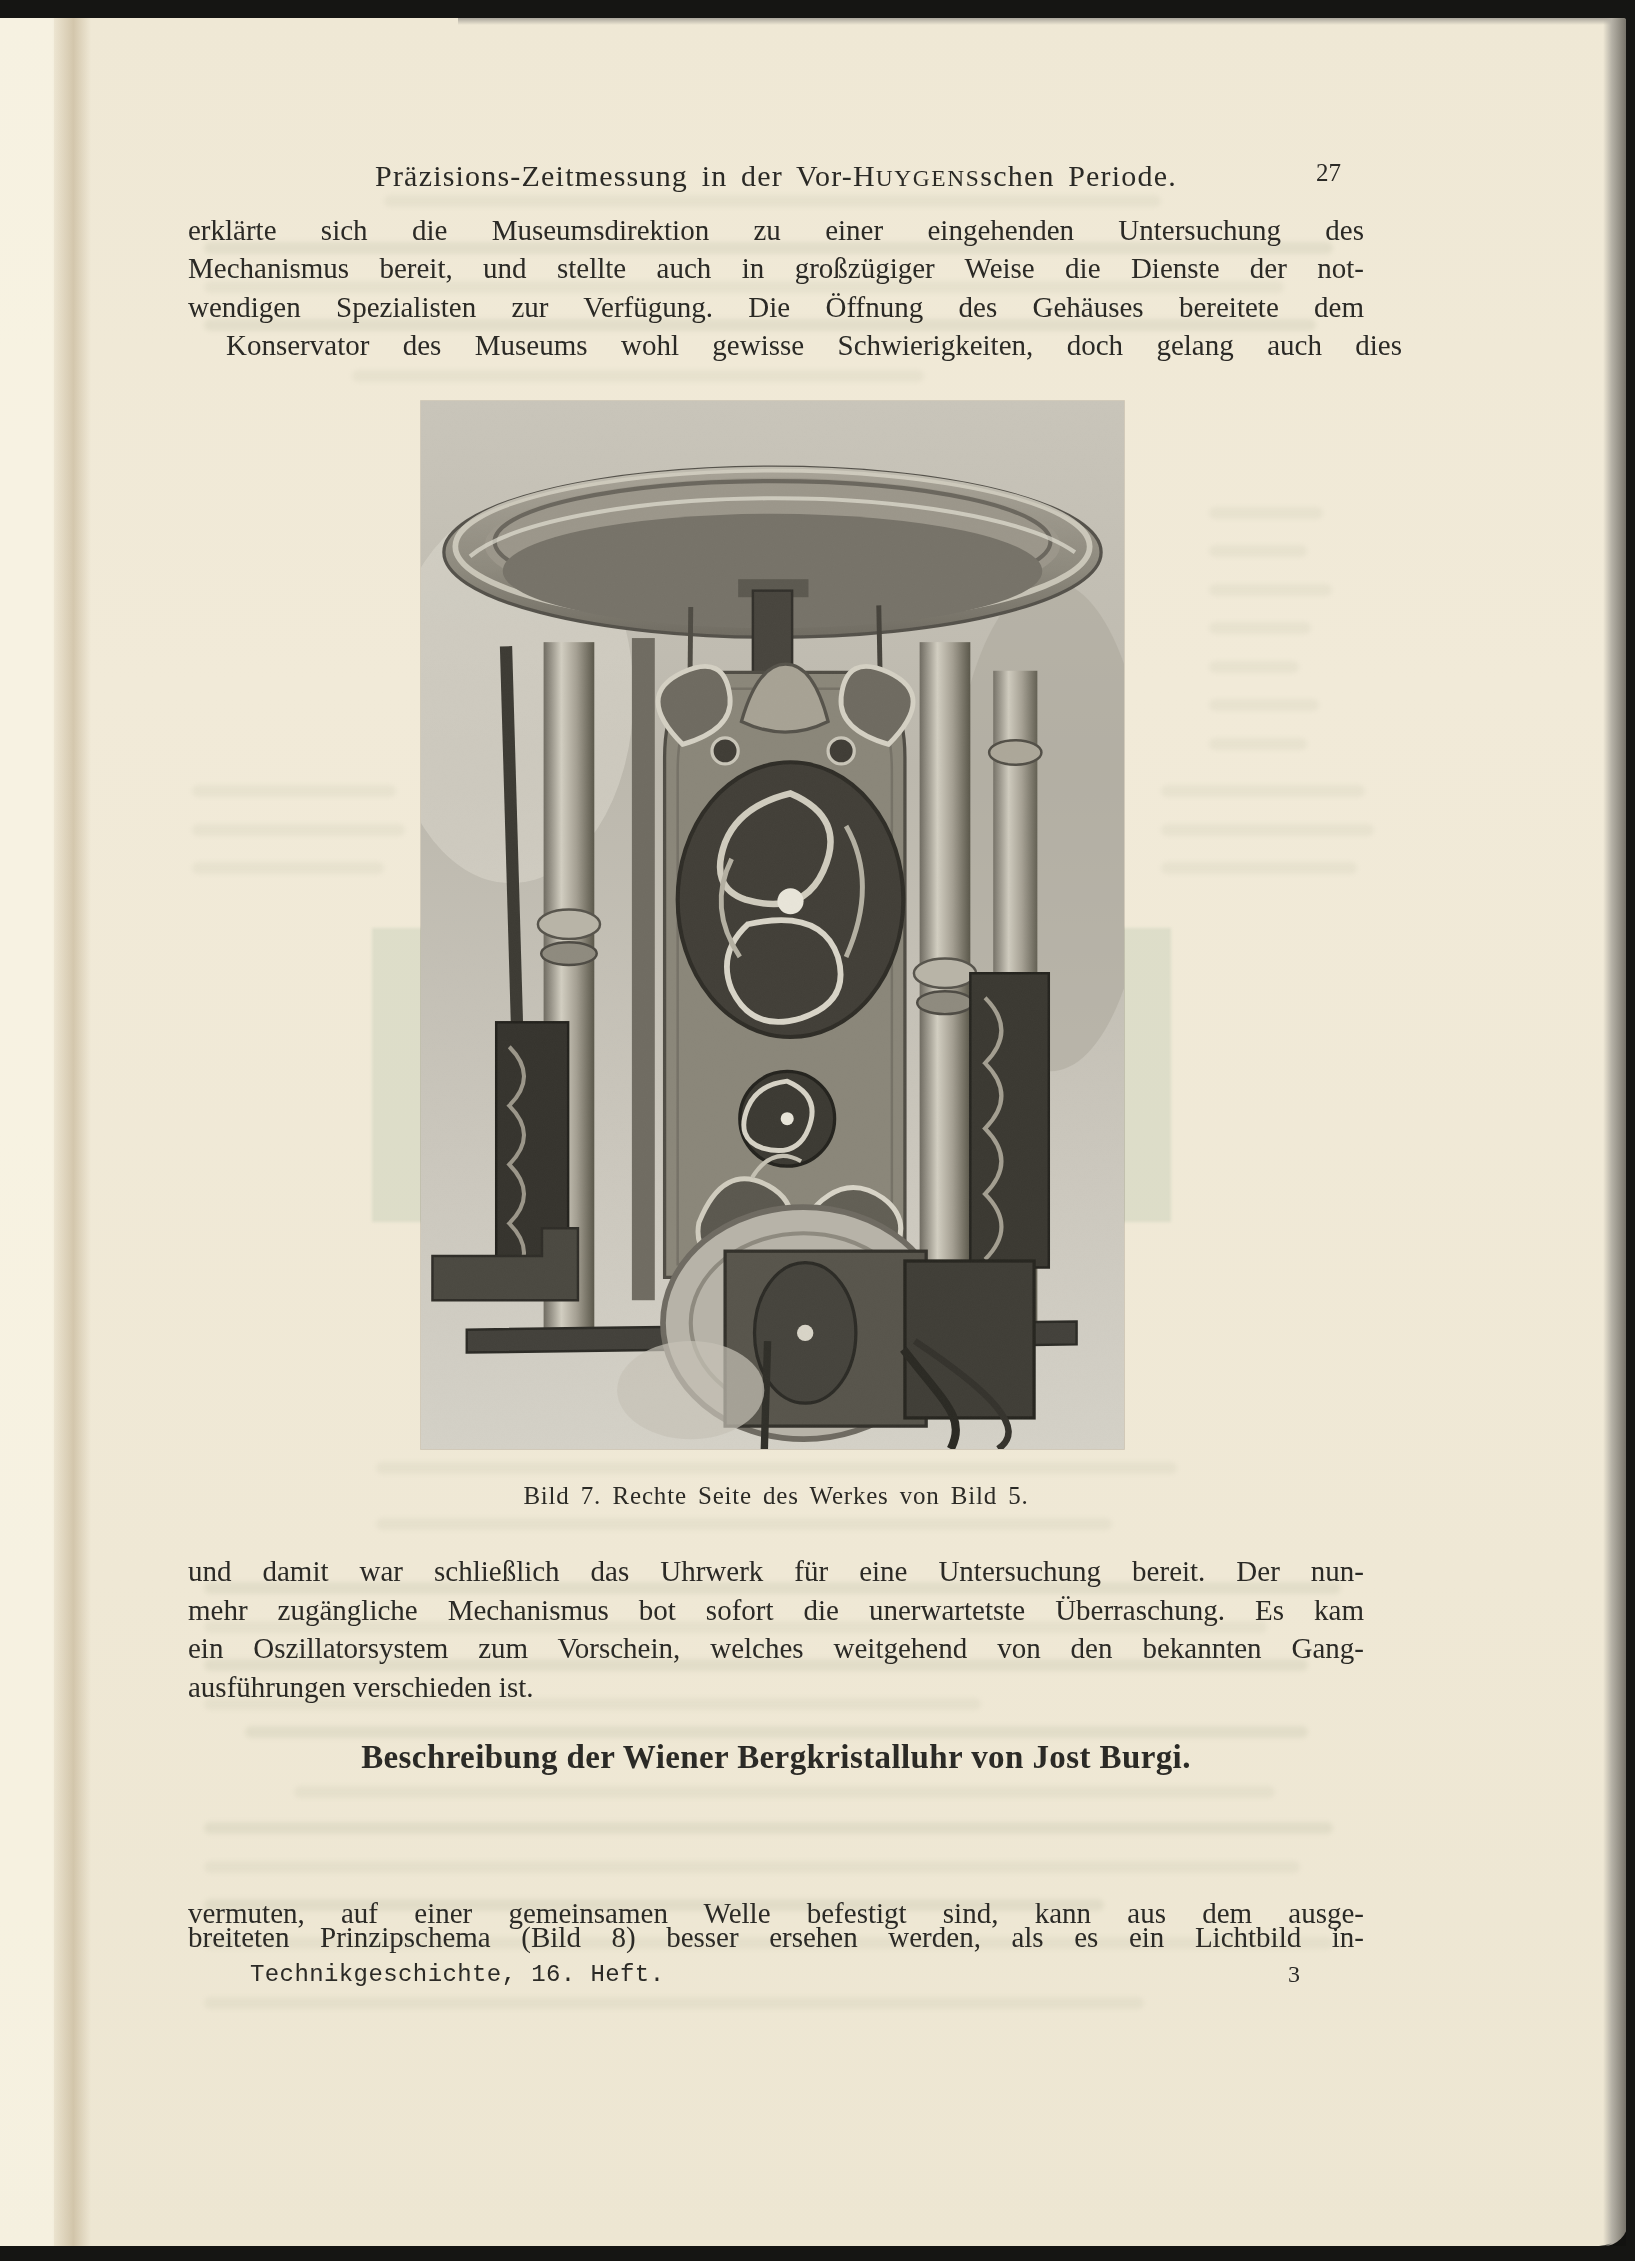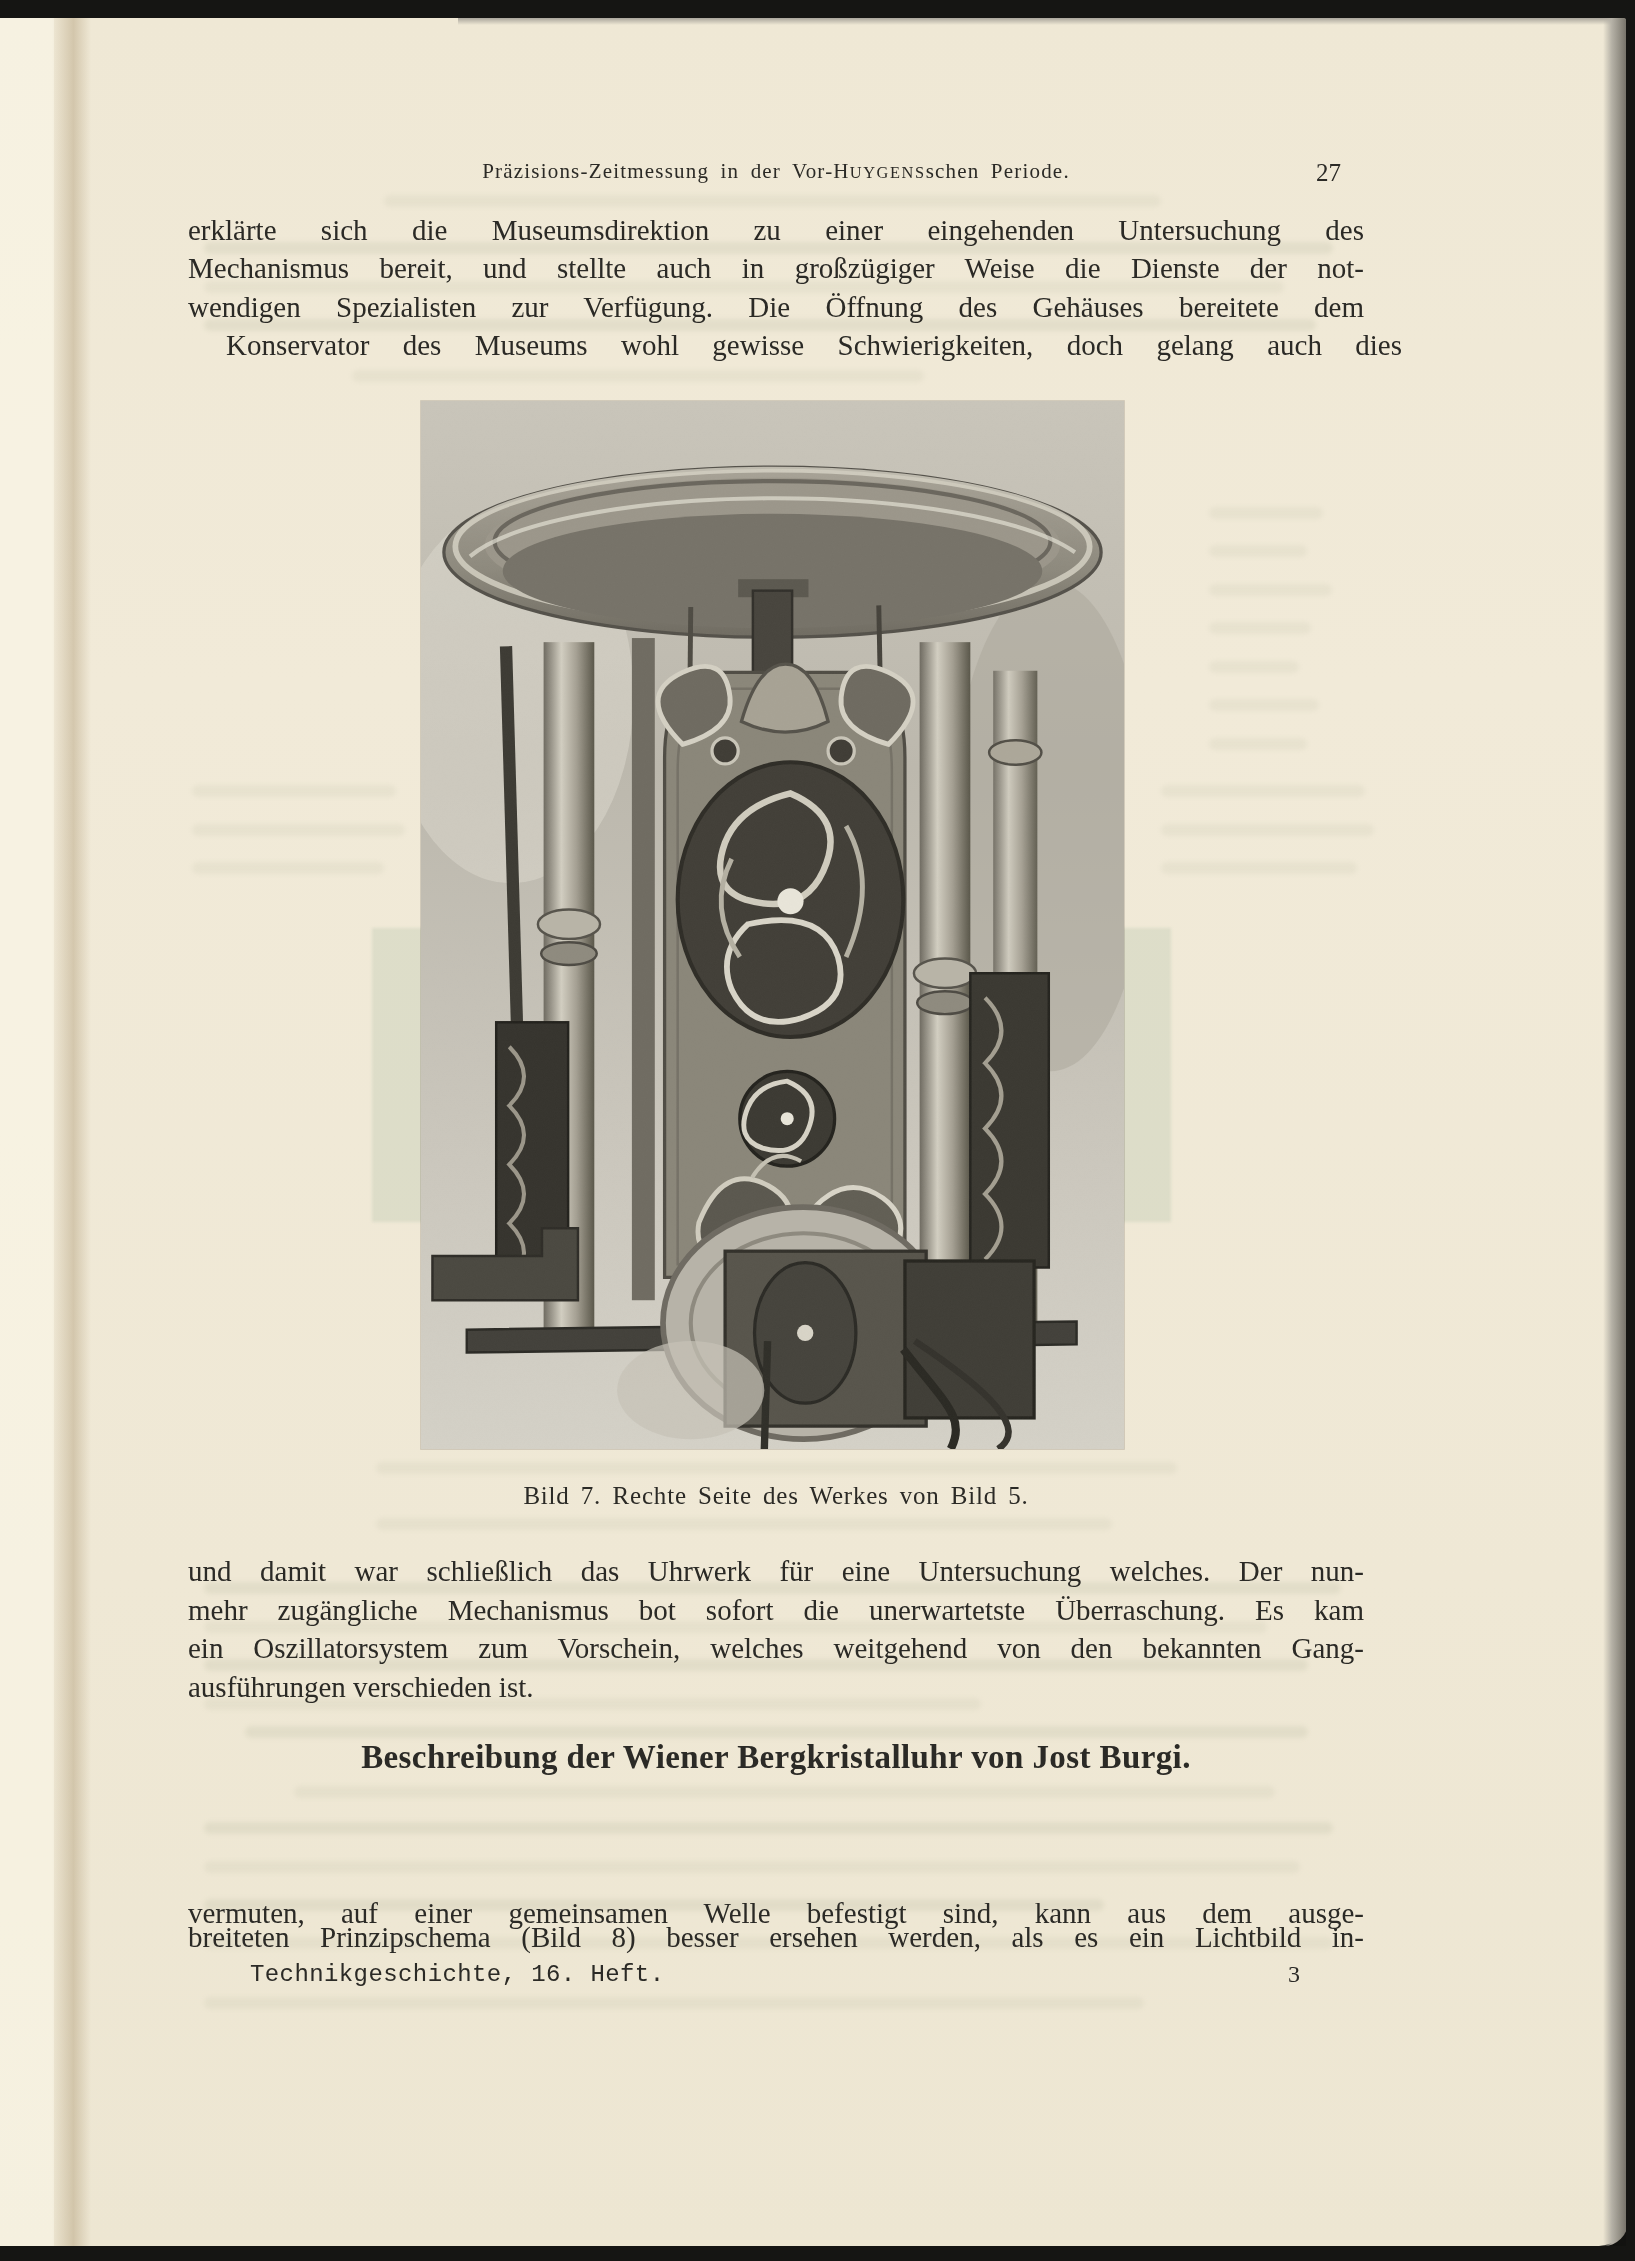--- a/index.html
+++ b/index.html
@@ -38,21 +38,21 @@
   }
   .ghost.soft{opacity:0.10;}
   #green-bleed{
     position:absolute;left:372px;top:928px;width:799px;height:294px;
     background:rgba(122,162,132,0.16);filter:blur(1.6px);
   }
   
   .ink{color:#2b2a26;}
   #running-header{
     position:absolute;left:188px;top:159px;width:1176px;
-    font-size:21px;letter-spacing:1.2px;text-align:center;word-spacing:4.9px;
+    font-size:30px;letter-spacing:1.2px;text-align:center;word-spacing:4.9px;
   }
   #running-header .sc{font-size:0.78em;letter-spacing:1.6px;}
   #folio-number{
     position:absolute;left:188px;top:159px;width:1153px;text-align:right;font-size:25px;
   }
   .bodyline{
     position:absolute;left:188px;width:1176px;height:38px;
     font-size:29px;line-height:38px;
     text-align:justify;text-align-last:justify;white-space:normal;
   }
@@ -246,21 +246,21 @@
       <ellipse cx="330" cy="1210" rx="90" ry="60" fill="#c6c2b7" opacity="0.7"></ellipse>
     </g>
 
     <rect x="0" y="0" width="860" height="1282" filter="url(#grain)" opacity="0.07"></rect>
   </svg>
 
   <div id="caption" class="ink">
     <span class="cap-label">Bild 7.</span><span>Rechte Seite des Werkes von Bild 5.</span>
   </div>
 
-  <div class="bodyline ink" style="top:1552px;">und damit war schließlich das Uhrwerk für eine Untersuchung welches. Der nun-</div>
+  <div class="bodyline ink" style="top:1552px;">und damit war schließlich das Uhrwerk für eine Untersuchung bereit. Der nun-</div>
   <div class="bodyline ink" style="top:1591px;">mehr zugängliche Mechanismus bot sofort die unerwartetste Überraschung. Es kam</div>
   <div class="bodyline ink endline" style="top:1668px;">ausführungen verschieden ist.</div>
   <div class="bodyline ink" style="top:1629px;">ein Oszillatorsystem zum Vorschein, welches weitgehend von den bekannten Gang-</div>
 
   <div id="section-heading" class="ink">Beschreibung der Wiener Bergkristalluhr von Jost Burgi.</div>
 
   <div class="bodyline ink" style="top:1879px;margin-top:15px;">vermuten, auf einer gemeinsamen Welle befestigt sind, kann aus dem ausge-</div>
   <div class="bodyline ink" style="top:1918px;">breiteten Prinzipschema (Bild 8) besser ersehen werden, als es ein Lichtbild in-</div>
 
   <div id="footer-left" class="ink">Technikgeschichte, 16. Heft.</div>

